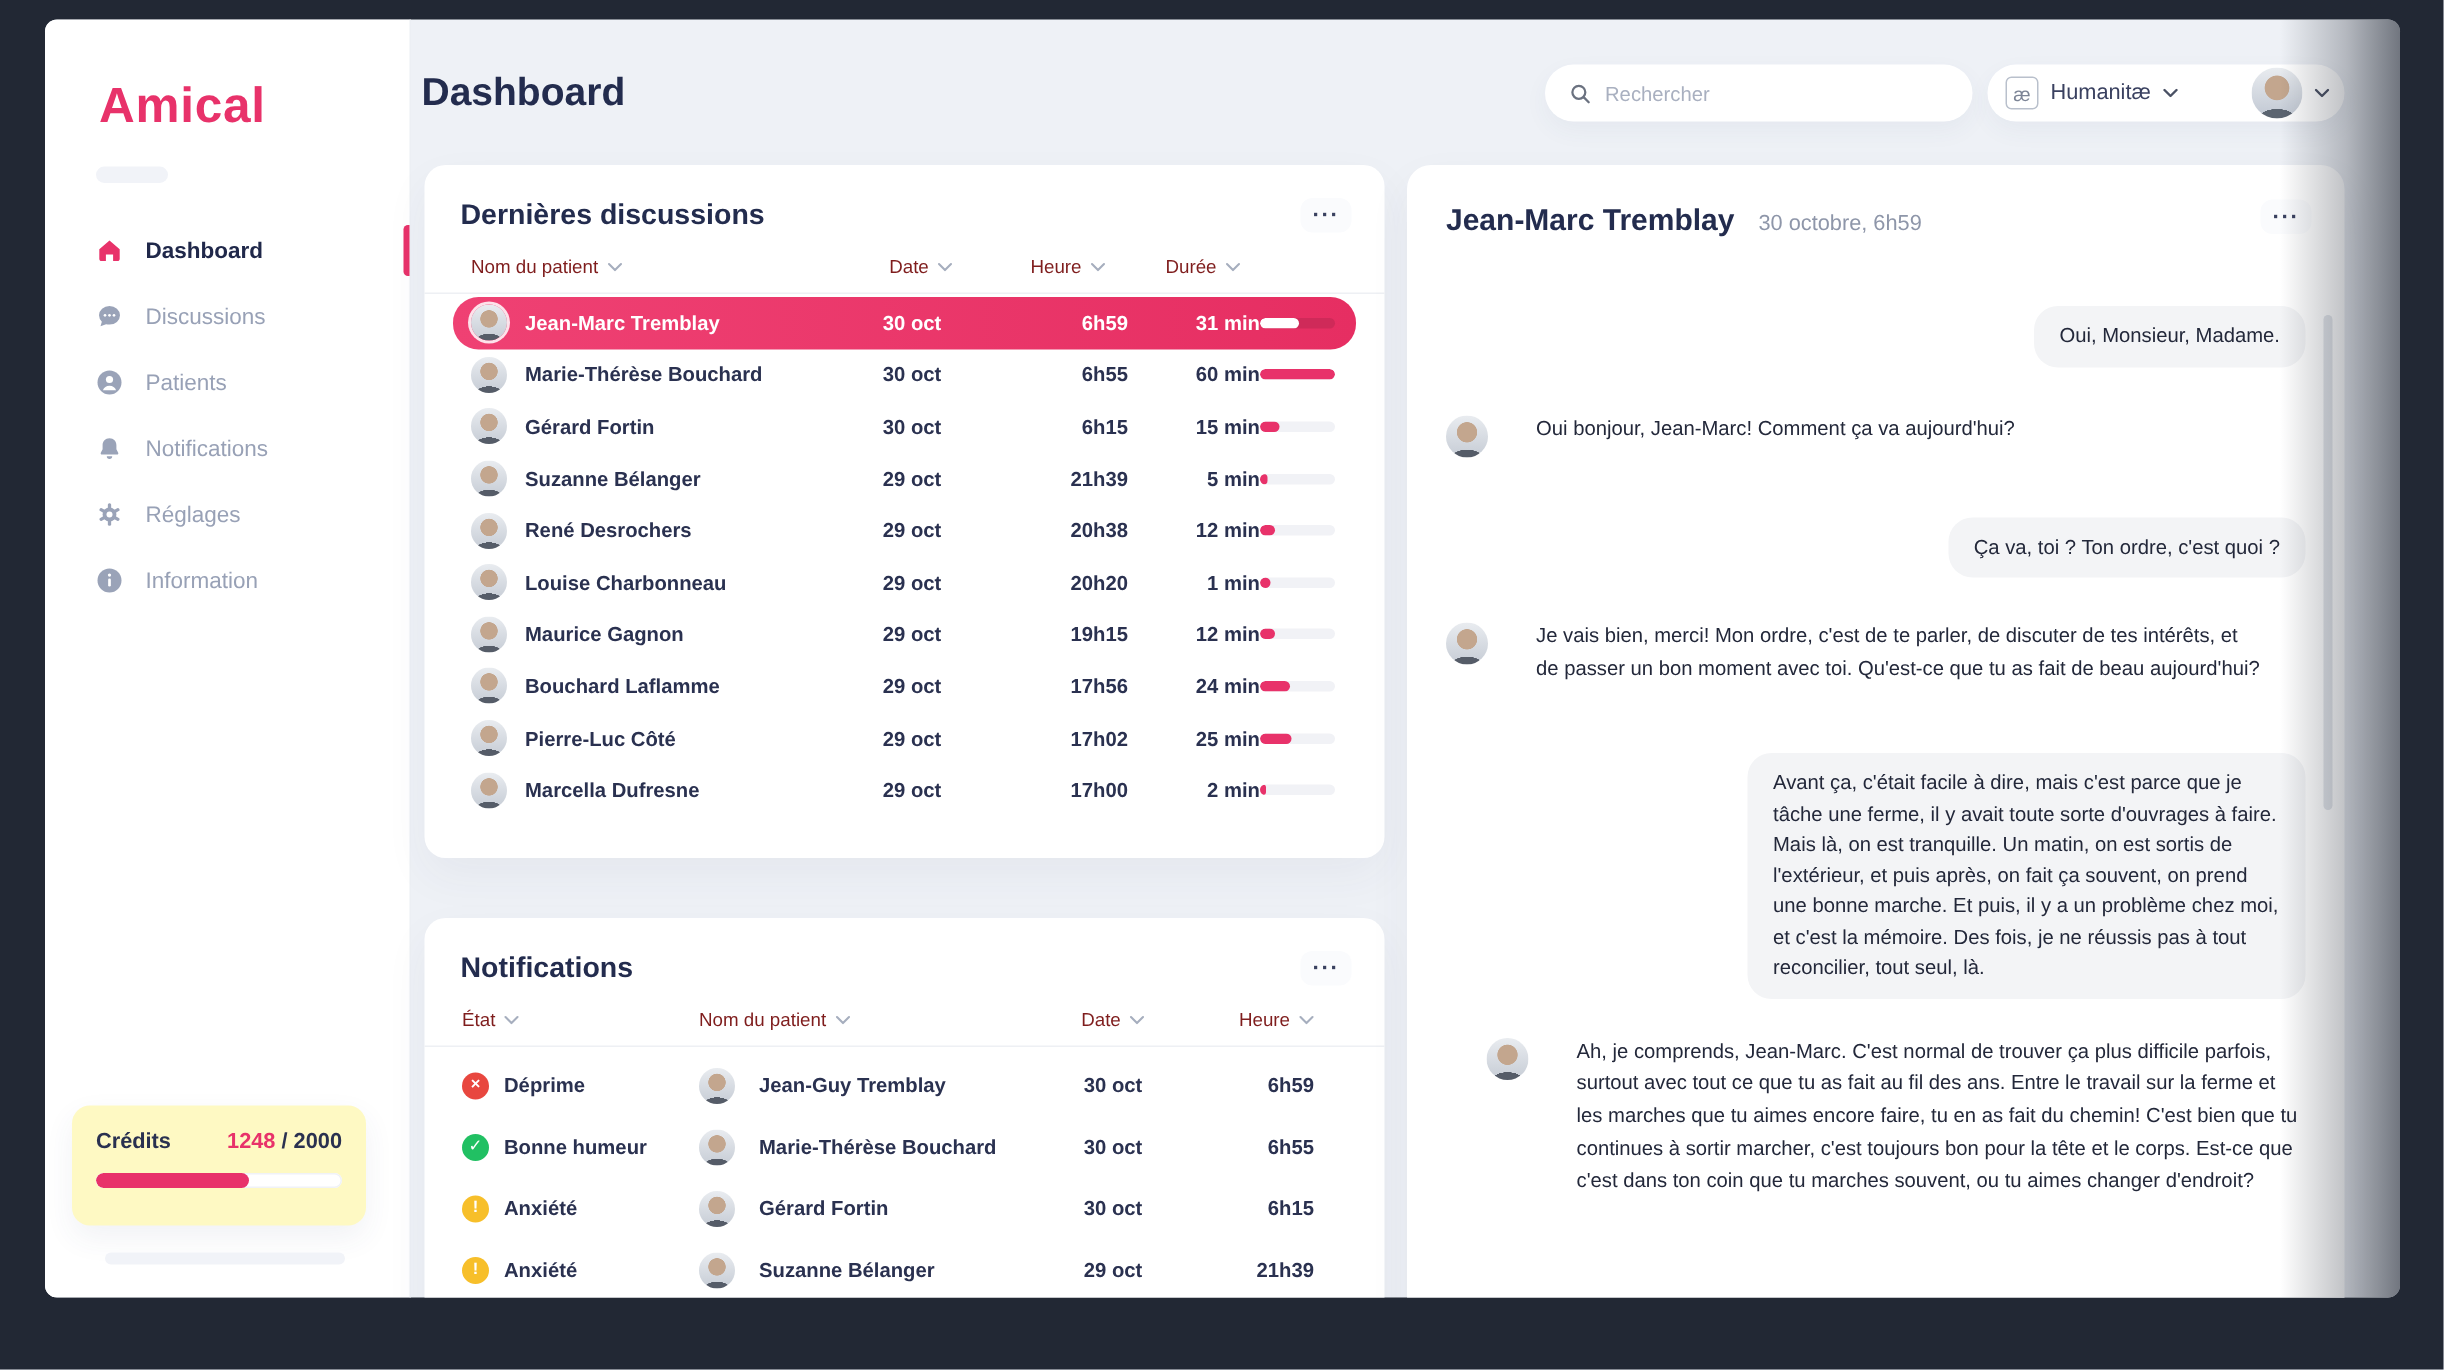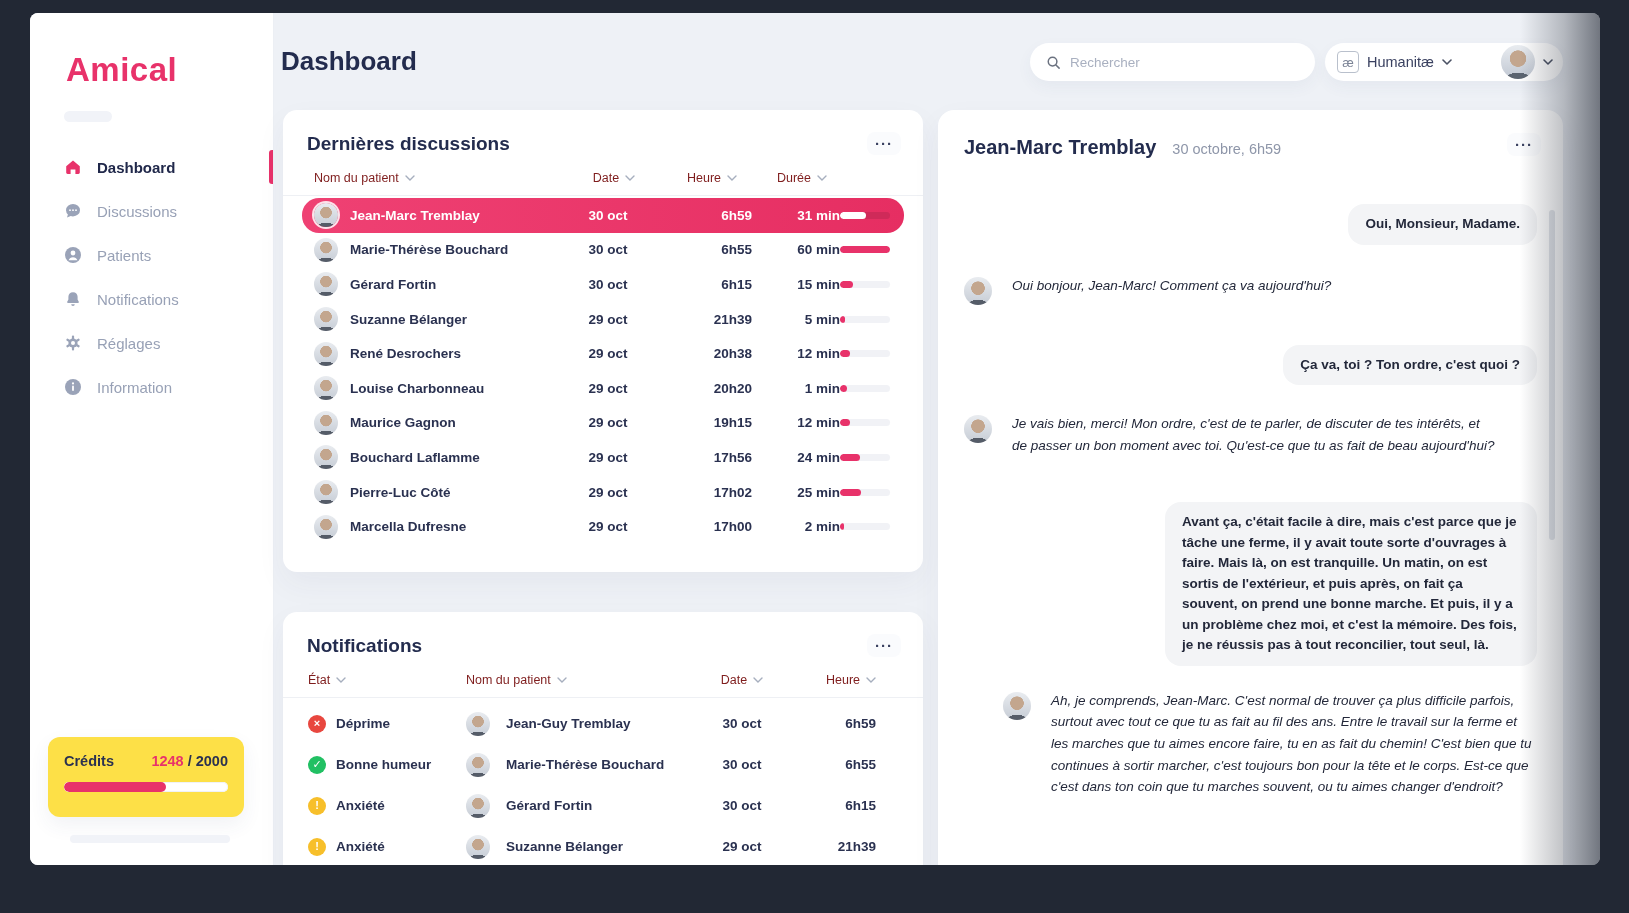--- a/index.html
+++ b/index.html
@@ -39,21 +39,21 @@
   .nav-item.active { color:#20284a; font-weight:700; }
   .nav-item.active .nav-ic { color:#e8326a; }
   .nav-ic { width:18px; height:18px; color:#9aa3b8; display:flex; align-items:center; justify-content:center; }
   .nav-ic svg { width:18px; height:18px; }
   .active-indicator {
     position:absolute; right:0; top:5px; width:4px; height:34px;
     background:#e8326a; border-radius:3px 0 0 3px;
   }
   .credits-card {
     position:absolute; left:18px; top:724px; width:196px; height:80px;
-    background:#fde047; border-radius:12px; box-shadow:0 8px 20px rgba(60,70,110,.07);
+    background:#fef9c3; border-radius:12px; box-shadow:0 8px 20px rgba(60,70,110,.07);
     padding:16px 16px 0 16px;
   }
   .credits-row { display:flex; justify-content:space-between; align-items:baseline; font-size:14.5px; font-weight:700; color:#2a3150; }
   .credits-val .used { color:#e8326a; }
   .credits-val .rest { color:#2a3150; }
   .credits-bar { margin-top:13px; height:10px; border-radius:5px; background:#ffffff; box-shadow:inset 0 0 0 1px #f0f2f7; overflow:hidden; }
   .credits-fill { height:100%; border-radius:5px; background:#e8326a; }
   
   .page-title { position:absolute; left:251px; top:33px; font-size:26px; font-weight:800; color:#232c4e; }
   .search-pill {
@@ -144,23 +144,22 @@
   .chat-card { left:908px; top:97px; width:625px; height:790px; border-radius:16px; }
   .chat-head { display:flex; align-items:baseline; padding:26px 22px 4px 26px; }
   .chat-title { font-size:20px; font-weight:800; color:#232c4e; }
   .chat-sub { font-size:14.5px; color:#8e96a9; font-weight:500; margin-left:16px; }
   .chat-head .dots-btn { margin-left:auto; transform:translateY(-4px); }
   .chat-body { padding:0 26px; display:flex; flex-direction:column; }
   .bubble {
     align-self:flex-end; background:#f3f4f6; border-radius:16px;
     padding:10px 17px; font-size:13.5px; line-height:1.52; color:#23283a;
     max-width:372px;
-    font-weight:bold;
-  }
-  .msg-left { display:flex; gap:20px; align-items:flex-start;font-style:italic; }
+  }
+  .msg-left { display:flex; gap:32px; align-items:flex-start; }
   .msg-left .avatar { width:28px; height:28px; flex:0 0 auto; margin-top:2px; }
   .msg-left p { font-size:13.5px; line-height:1.6; color:#23283a; max-width:486px; }
   .mt1{margin-top:40px;} .mt2{margin-top:30px;} .mt3{margin-top:40px;}
   .mt4{margin-top:28px;} .mt5{margin-top:46px;} .mt6{margin-top:24px;justify-content:flex-end;}
   .chat-scrollbar {
     position:absolute; right:8px; top:100px; width:6px; height:330px;
     border-radius:3px; background:#e2e5ea; cursor:pointer;
   }
 </style>
 </head>

